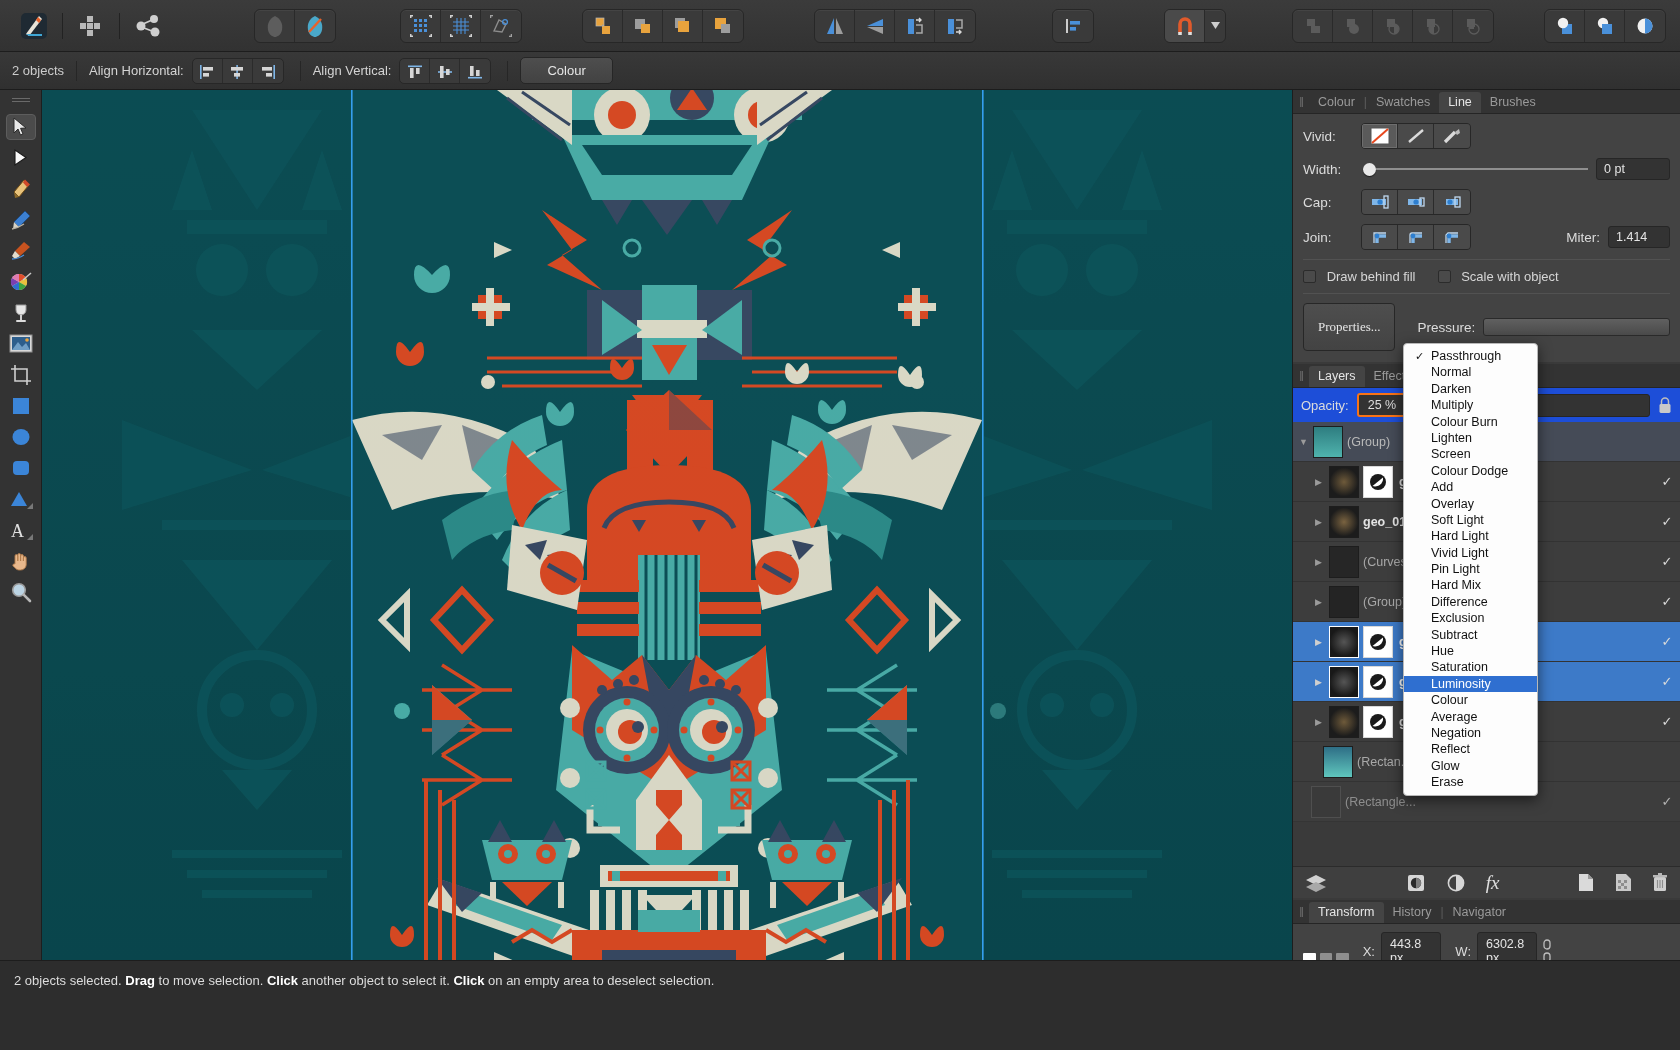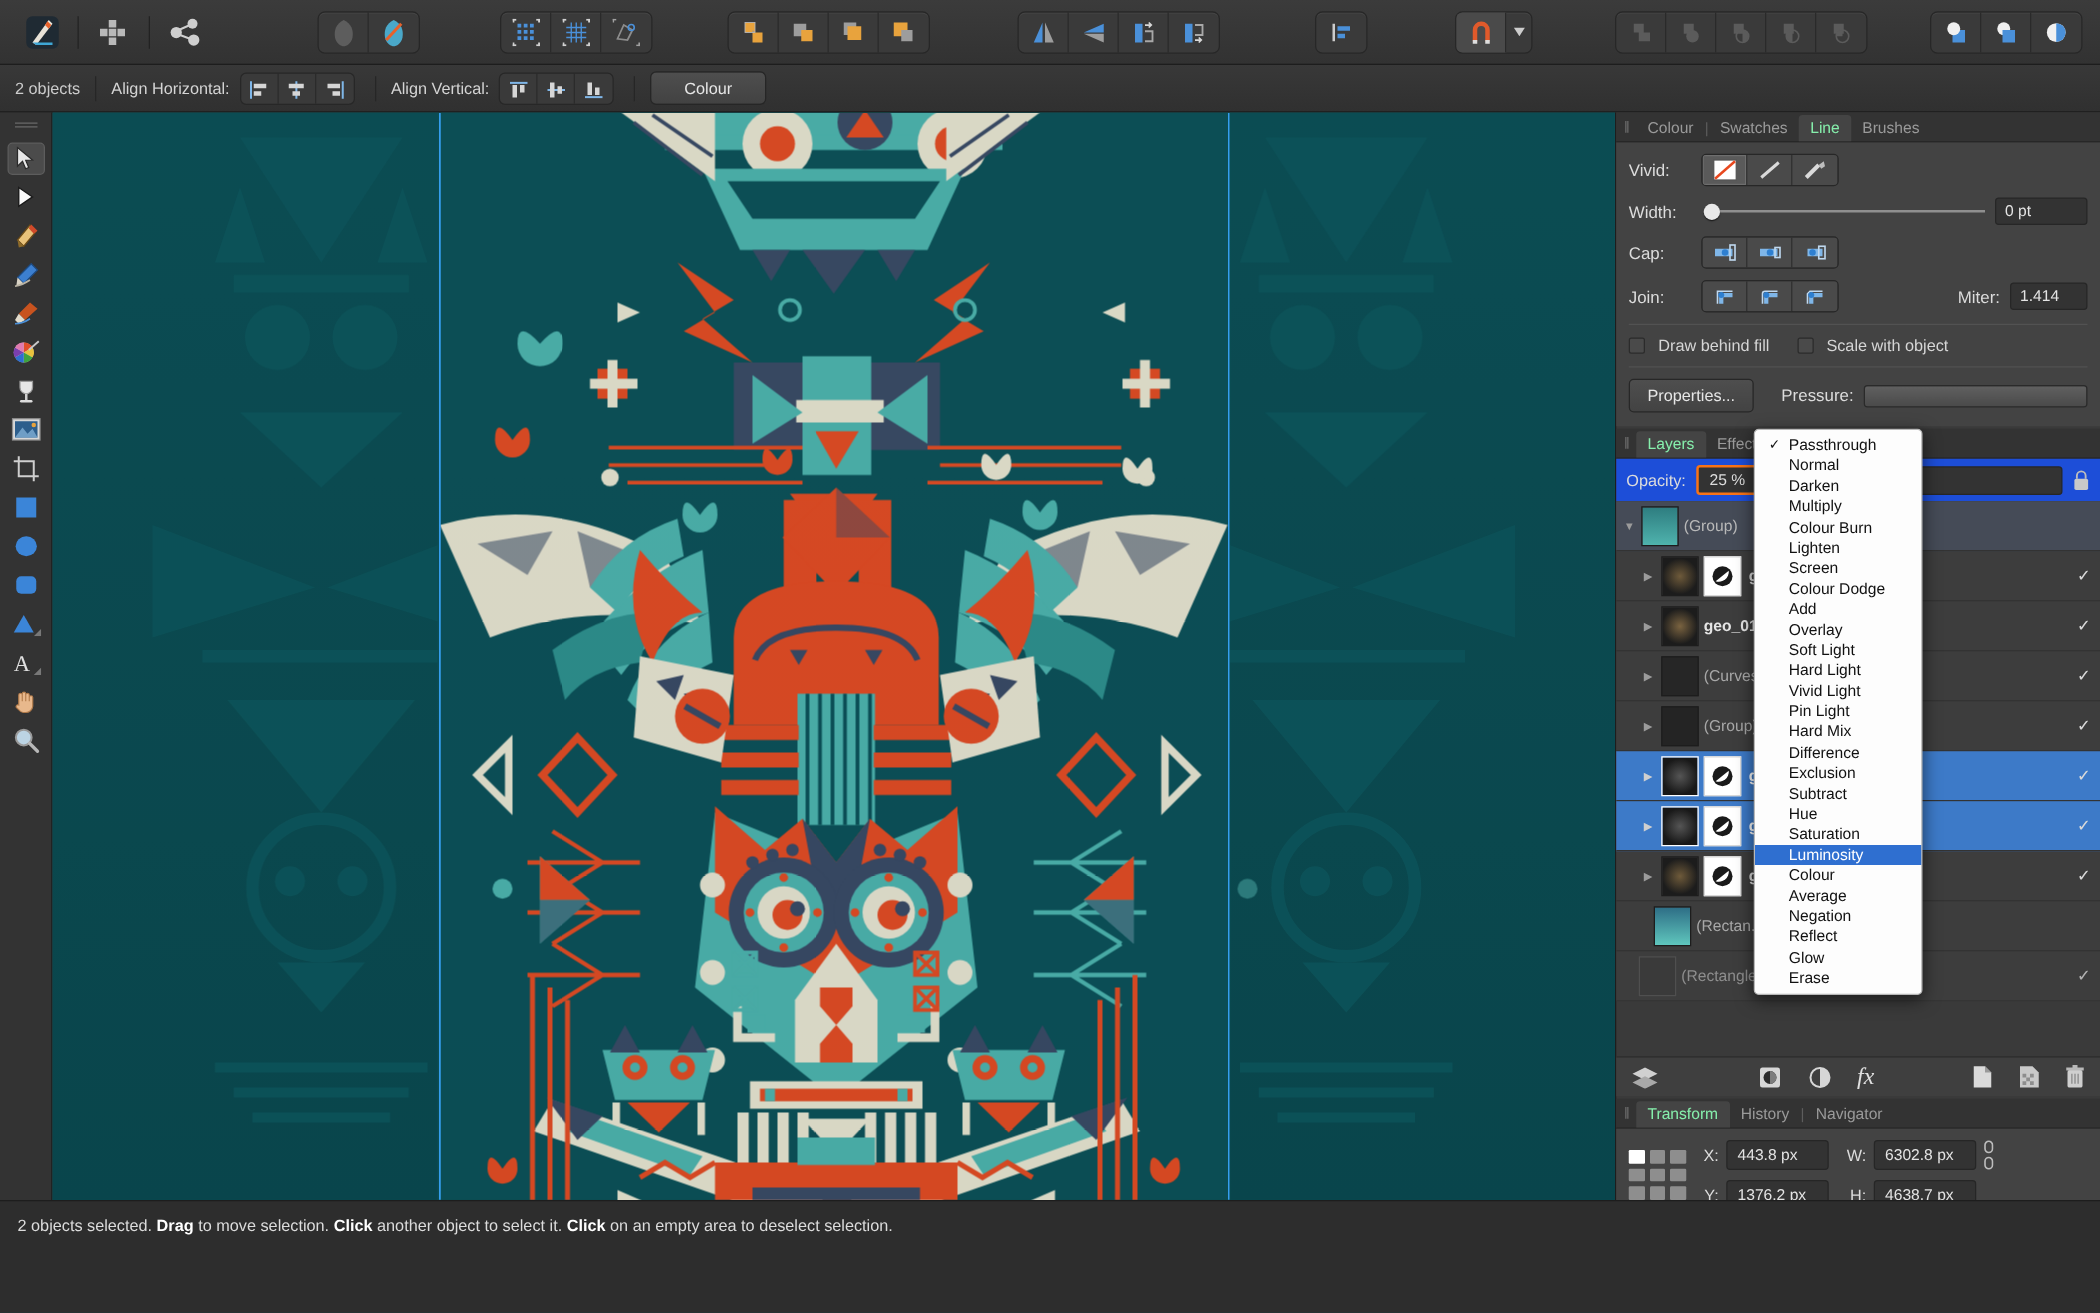--- a/index.html
+++ b/index.html
@@ -47,42 +47,42 @@
   
   .canvas{ position:absolute; left:42px; top:90px; width:1250px; height:870px; overflow:hidden;
     background:#0c5156; }
 
   
   .right{ position:absolute; left:1292px; top:90px; width:388px; height:870px; background:#3a3a3a;
     border-left:1px solid #1d1d1d; }
   .tabrow{ height:24px; background:#333; display:flex; align-items:flex-end; border-bottom:1px solid #252525;}
   .tabgrip{ width:16px; color:#777; font-size:10px; text-align:center; line-height:22px; letter-spacing:-1px;}
   .tab{ padding:3px 9px 4px; font-size:12.5px; color:#9a9a9a; }
-  .tab.active{ color:#86efac; background:#444; border-radius:3px 3px 0 0; }
+  .tab.active{ color:#e5e5e5; background:#444; border-radius:3px 3px 0 0; }
   .tdiv{ color:#5d5d5d; font-size:12px; align-self:center; }
 
   .panel{ background:#434343; padding:9px 10px; color:#d6d6d6; font-size:13px; }
   .row{ display:flex; align-items:center; margin-bottom:9px; }
   .row .cap{ width:58px; color:#dcdcdc; font-size:13.5px; }
   .segs{ display:flex; background:#353535; border:1px solid #272727; border-radius:4px; overflow:hidden;}
   .seg{ width:36px; height:24px; display:flex; align-items:center; justify-content:center;
     border-right:1px solid #2b2b2b; background:#4a4a4a; }
   .seg:last-child{ border-right:none; }
   .seg.on{ background:#5a5a5a; box-shadow:inset 0 0 0 1px #6e6e6e; }
   .slider{ flex:1; height:14px; position:relative; margin:0 8px 0 2px; }
   .slider .trk{ position:absolute; top:6px; left:0; right:0; height:2px; background:#8f8f8f; }
   .slider .knb{ position:absolute; left:0; top:1px; width:13px; height:13px; border-radius:50%;
     background:#e9e9e9; box-shadow:0 1px 1px rgba(0,0,0,.6); }
   .field{ background:#333; border:1px solid #262626; border-radius:3px; color:#e4e4e4;
     font-size:12.5px; padding:3px 7px; min-width:52px; }
   .chk{ width:13px; height:13px; background:#4a4a4a; border:1px solid #2b2b2b; border-radius:2px;
     display:inline-block; margin-right:7px; vertical-align:-2px;}
   .hr{ height:1px; background:#525252; margin:9px 0; }
   .btn{ background:linear-gradient(#4e4e4e,#434343); border:1px solid #272727; border-radius:4px;
-    color:#e6e6e6; font-size:13px; padding:5px 14px; }
+    color:#e6e6e6; font-size:13px; padding:15px 14px;font-family:Liberation Serif, serif; }
   .pressure{ flex:1; height:18px; background:linear-gradient(#606060,#4a4a4a);
     border:1px solid #2a2a2a; border-radius:3px; margin-left:8px;}
 
   
   .layers-hdr{ display:flex; align-items:center; padding:5px 8px; background:#1d4ed8; }
   .opsel{ position:relative; background:#333; border:2px solid #f97316; border-radius:3px;
     padding:3px 22px 3px 9px; color:#ddd; font-size:12.5px; min-width:74px;}
   .opsel:after{ content:''; position:absolute; right:7px; top:9px; border-left:4px solid transparent;
     border-right:4px solid transparent; border-top:5px solid #c8c8c8;}
   .blendsel{ position:relative; background:#333; border:1px solid #262626; border-radius:3px;
@@ -105,21 +105,21 @@
   .lfooter .sp{ flex:1; }
   .fi{ margin-right:20px; }
 
   
   .tpanel{ background:#434343; padding:8px 10px; }
   .anchor{ width:46px; height:40px; display:grid; grid-template-columns:repeat(3,1fr);
     grid-template-rows:repeat(3,1fr); gap:4px; margin-right:10px;}
   .anchor i{ background:#8e8e8e; border-radius:1px; }
   .anchor i.a{ background:#fff; }
   .tfield{ background:#333; border:1px solid #262626; border-radius:3px; color:#e4e4e4;
-    font-size:12.5px; padding:4px 8px; width:82px; }
+    font-size:12.5px; padding:4px 8px; width:60px; }
   .tlab{ color:#ddd; font-size:13px; width:16px; text-align:right; margin-right:6px;}
   .link{ width:8px; height:26px; }
 
   
   .dropdown{ position:absolute; left:1403px; top:343px; width:135px; background:#fdfdfd;
     border:1px solid #b8b8b8; border-radius:4px; box-shadow:0 4px 14px rgba(0,0,0,.55);
     padding:4px 0; z-index:60; }
   .ditem{ height:16.4px; line-height:16.4px; font-size:12.5px; color:#111; padding-left:27px;
     position:relative; white-space:nowrap; }
   .ditem.hl{ background:#2f6fd0; color:#fff; }

